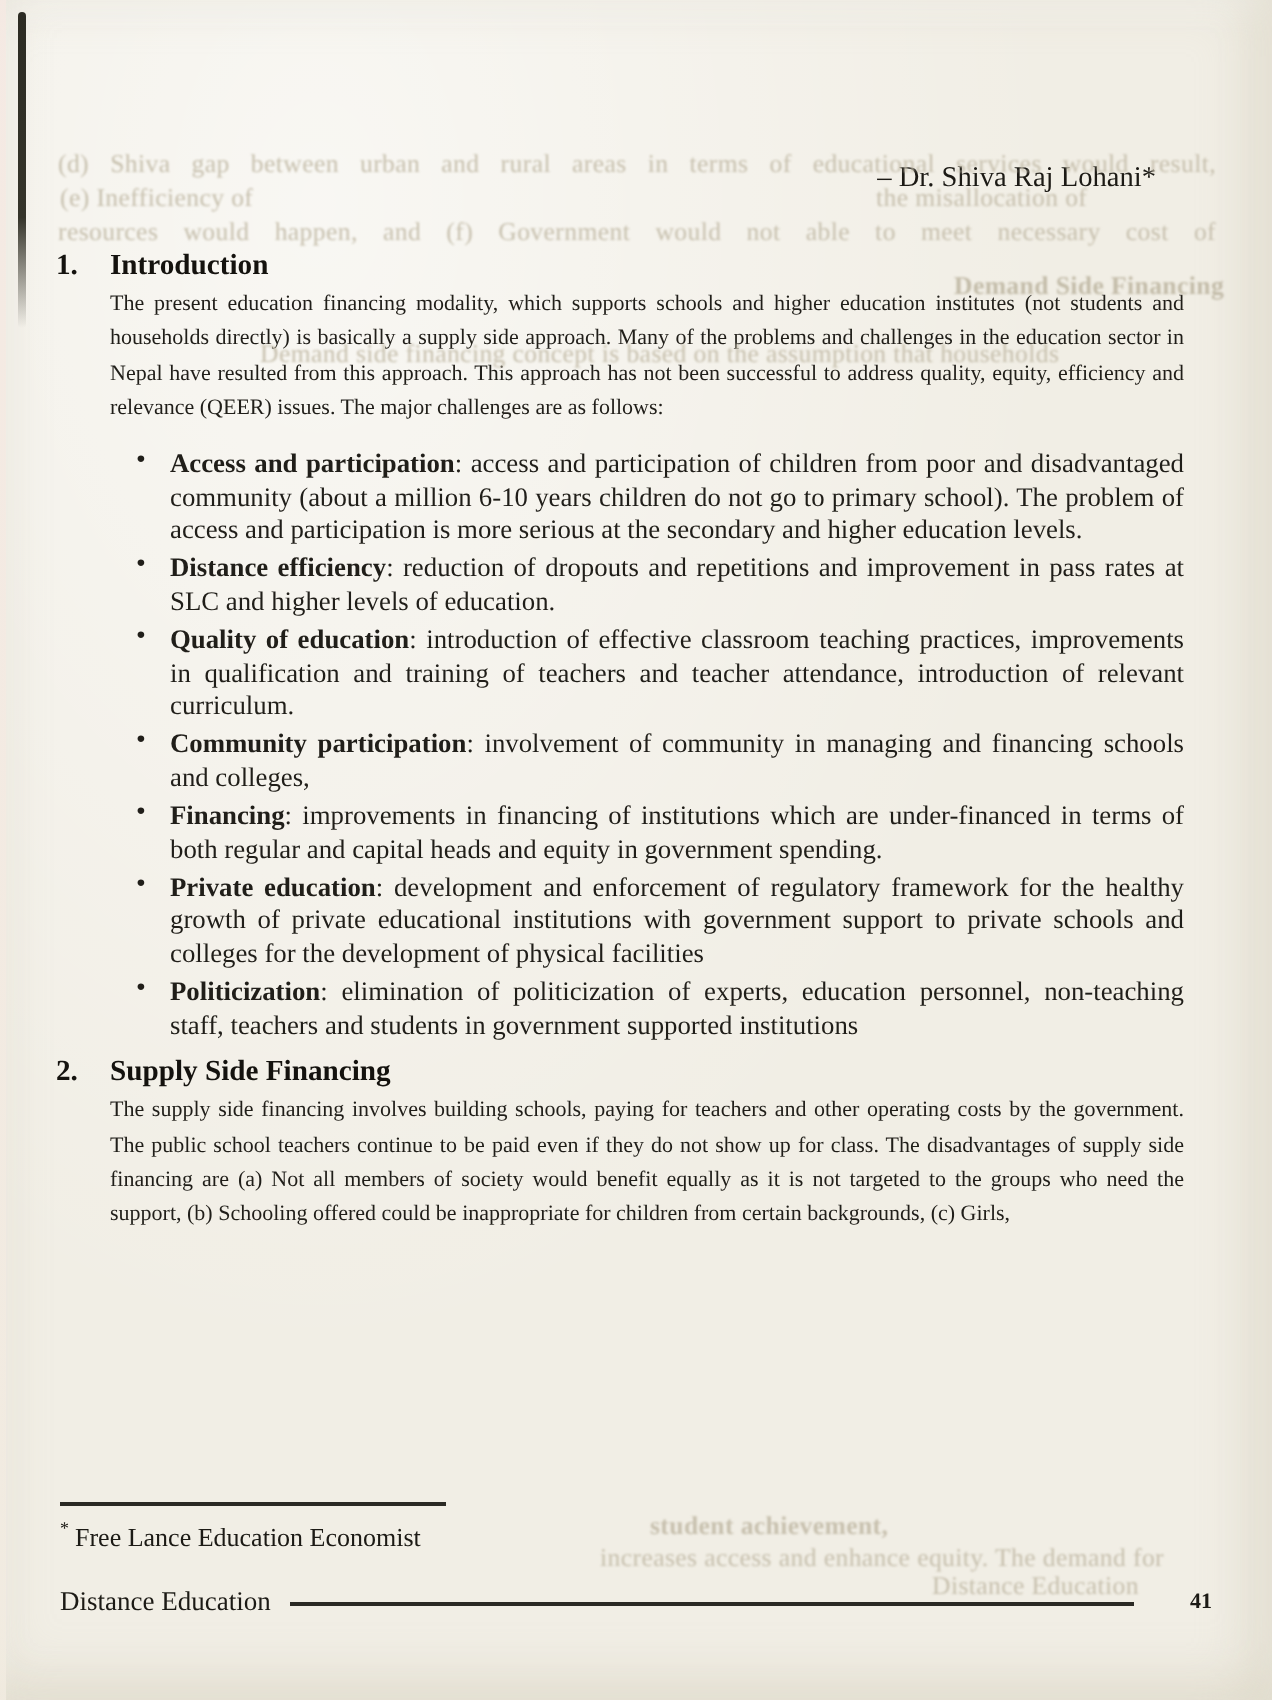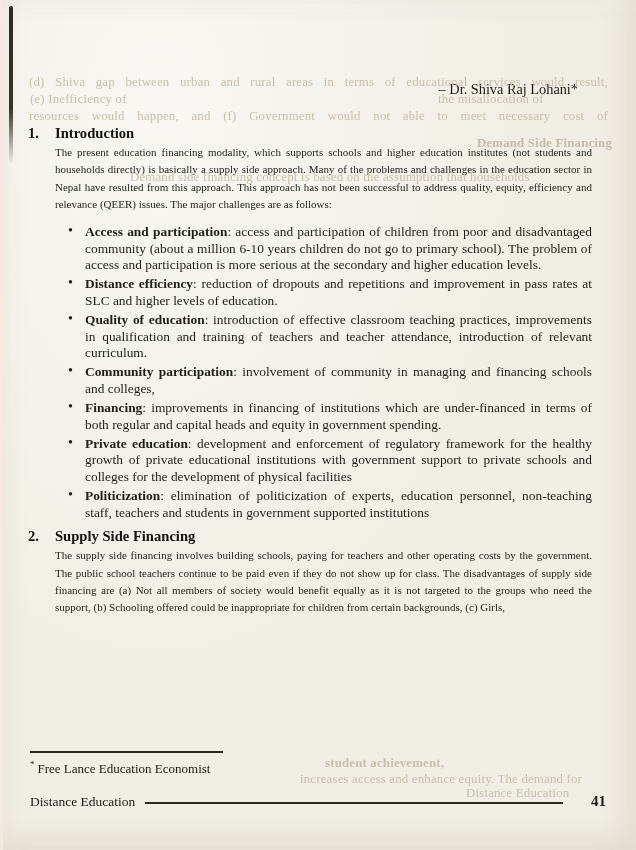--- a/index.html
+++ b/index.html
@@ -61,21 +61,21 @@
   .bullets .term{font-weight:bold;}
   .closing{margin-top:5px;}
   
   .footnote{position:absolute;left:30px;top:751px;width:560px;}
   .footnote-rule{width:193px;border:0;border-top:2px solid #2b2a24;margin:0 0 6px 0;}
   .footnote-text{font-size:13px;color:#1c1a15;}
   .footnote-text sup{font-size:9px;vertical-align:6px;margin-right:3px;}
   .footer{position:absolute;left:30px;right:30px;top:793px;
     display:flex;align-items:center;font-size:13.5px;color:#1c1a15;}
   .footer-rule{flex:1;height:2px;background:#2b2a24;margin:2px 28px 0 10px;}
-  .page-num{font-weight:bold;font-size:15px;}
+  .page-num{font-weight:bold;font-size:11px;}
 </style>
 </head>
 <body>
 
 <div class="page">
 
   <div class="scan-bar"></div>
 
   <div class="ghost spread g1">(d) Shiva gap between urban and rural areas in terms of educational services would result,</div>
   <div class="ghost g2">(e) Inefficiency of</div>

